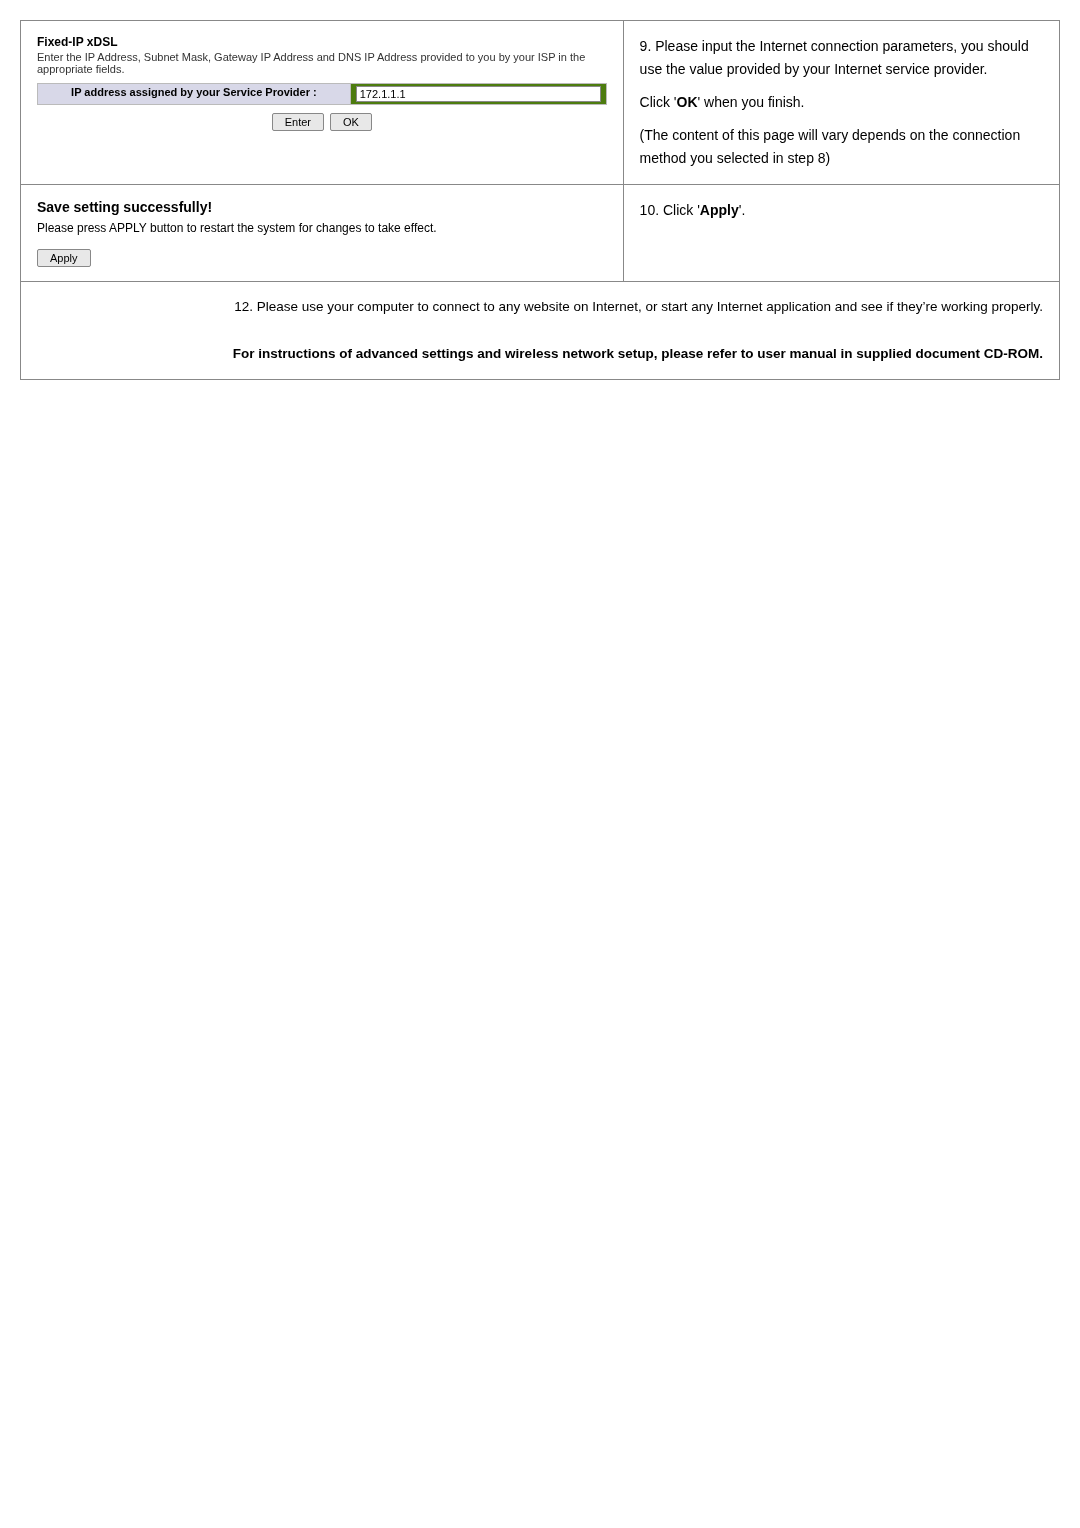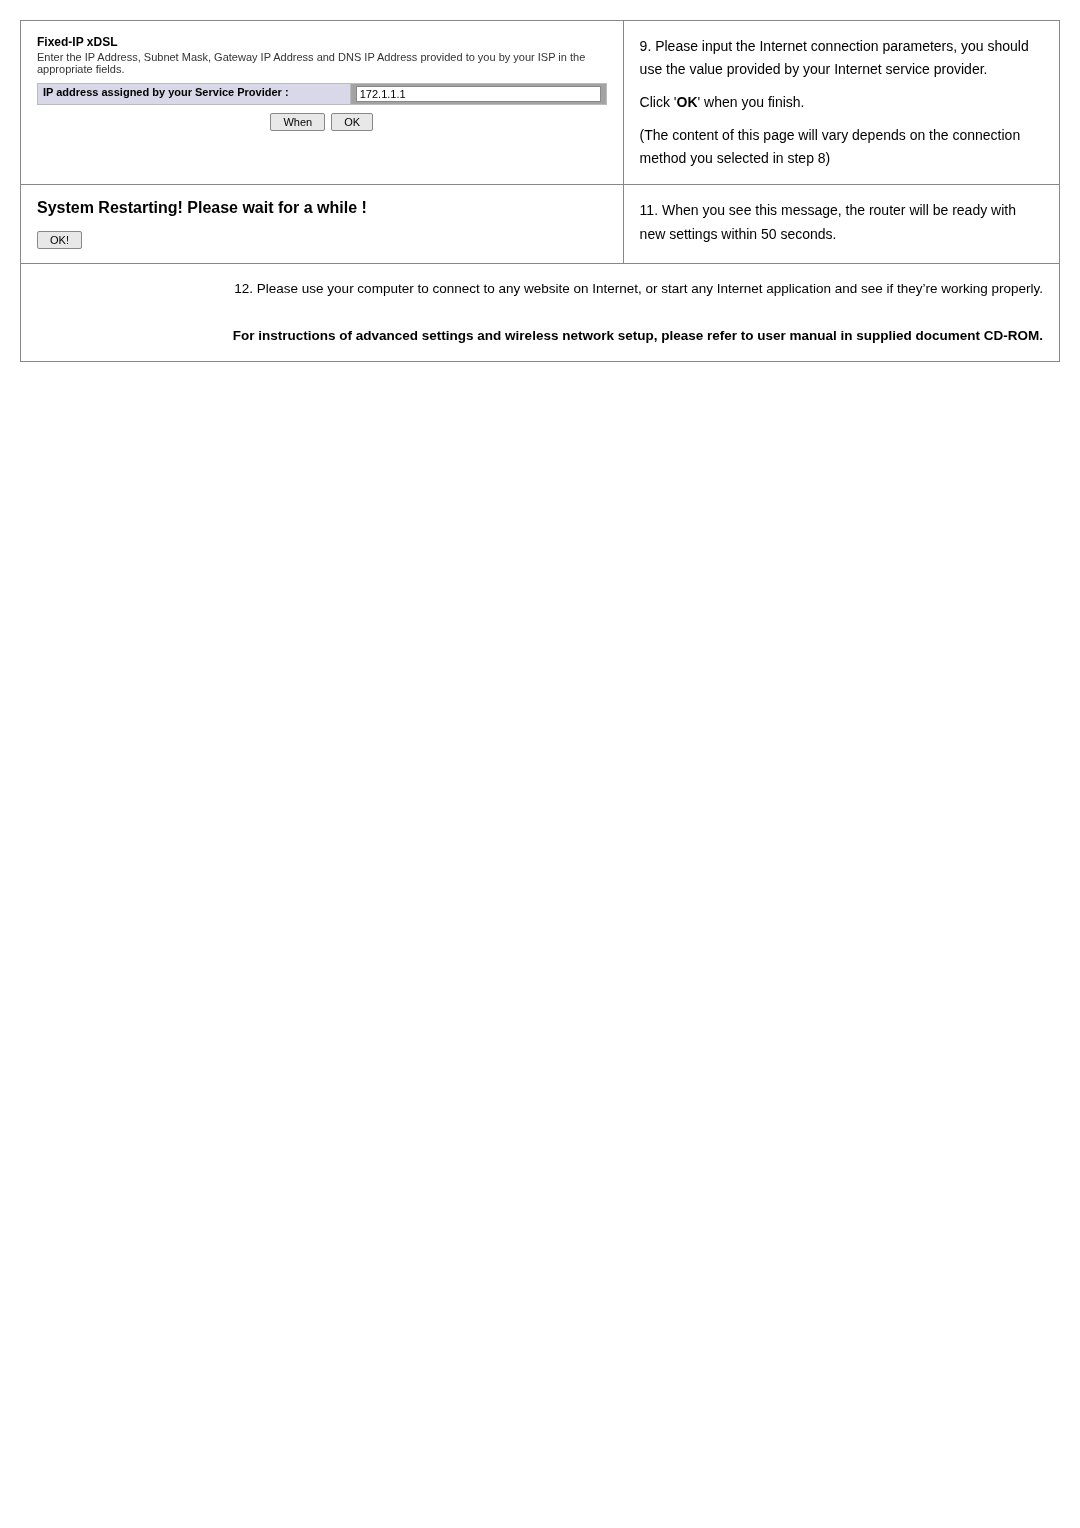--- a/index.html
+++ b/index.html
@@ -52,27 +52,27 @@
       width: 100%;
       margin-bottom: 8px;
       font-size: 11px;
     }
     .form-table td {
       border: 1px solid #bbb;
       padding: 2px 5px;
     }
     .form-table .label-cell {
       background: #d8d8e8;
-      text-align: left;
+      text-align: center;
       white-space: nowrap;
       font-weight: bold;
       width: 55%;
     }
     .form-table .value-cell {
-      background: #a3a3a3;
+      background: #4d7c0f;
       width: 45%;
     }
     .form-table input[type="text"] {
       border: 1px solid #888;
       font-size: 11px;
       width: 100%;
       padding: 1px 3px;
     }
     .btn-row {
       display: flex;
@@ -143,47 +143,48 @@
         <tbody>
               <tr>
           <td class="label-cell">IP address assigned by your Service Provider :</td>
           <td class="value-cell">
             <input type="text" value="172.1.1.1" style="">
           </td>
         </tr>
       </tbody>
           </table>
       <div class="btn-row">
-        <button class="btn">When</button>
+        <button class="btn">Enter</button>
         <button class="btn">OK</button>
       </div>
     </td>
     <td class="right-cell">
       <div class="instruction-text">
         <p>9. Please input the Internet connection parameters, you should use the value provided by your Internet service provider.</p>
         <p>Click '<strong>OK</strong>' when you finish.</p>
         <p>(The content of this page will vary depends on the connection method you selected in step 8)</p>
       </div>
     </td>
   </tr>
 
-
   <tr>
     <td class="left-cell">
-      <div class="restart-title">System Restarting! Please wait for a while !</div>
-      <div>
-        <button class="btn">OK!</button>
+      <div class="save-title">Save setting successfully!</div>
+      <div class="save-desc">Please press APPLY button to restart the system for changes to take effect.</div>
+      <div style="margin-top:10px;">
+        <button class="btn">Apply</button>
       </div>
     </td>
     <td class="right-cell">
       <div class="instruction-text">
-        <p>11. When you see this message, the router will be ready with new settings within 50 seconds.</p>
+        <p>10. Click '<strong>Apply</strong>'.</p>
       </div>
     </td>
   </tr>
+
 
   <tr class="bottom-row">
     <td colspan="2">
       <div class="bottom-text">
         <p>12. Please use your computer to connect to any website on Internet, or start any Internet application and see if they’re working properly.</p>
         <p class="bold-line">For instructions of advanced settings and wireless network setup, please refer to user manual in supplied document CD-ROM.</p>
       </div>
     </td>
   </tr>
 </tbody>

